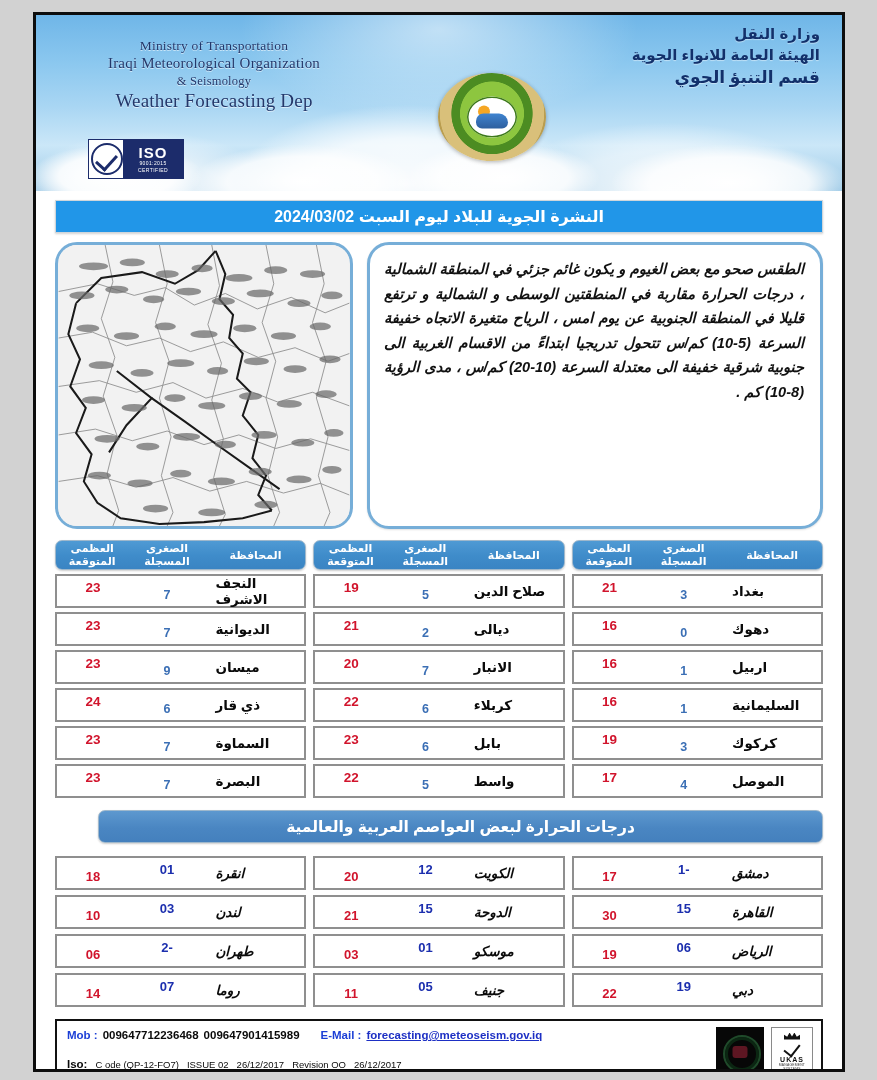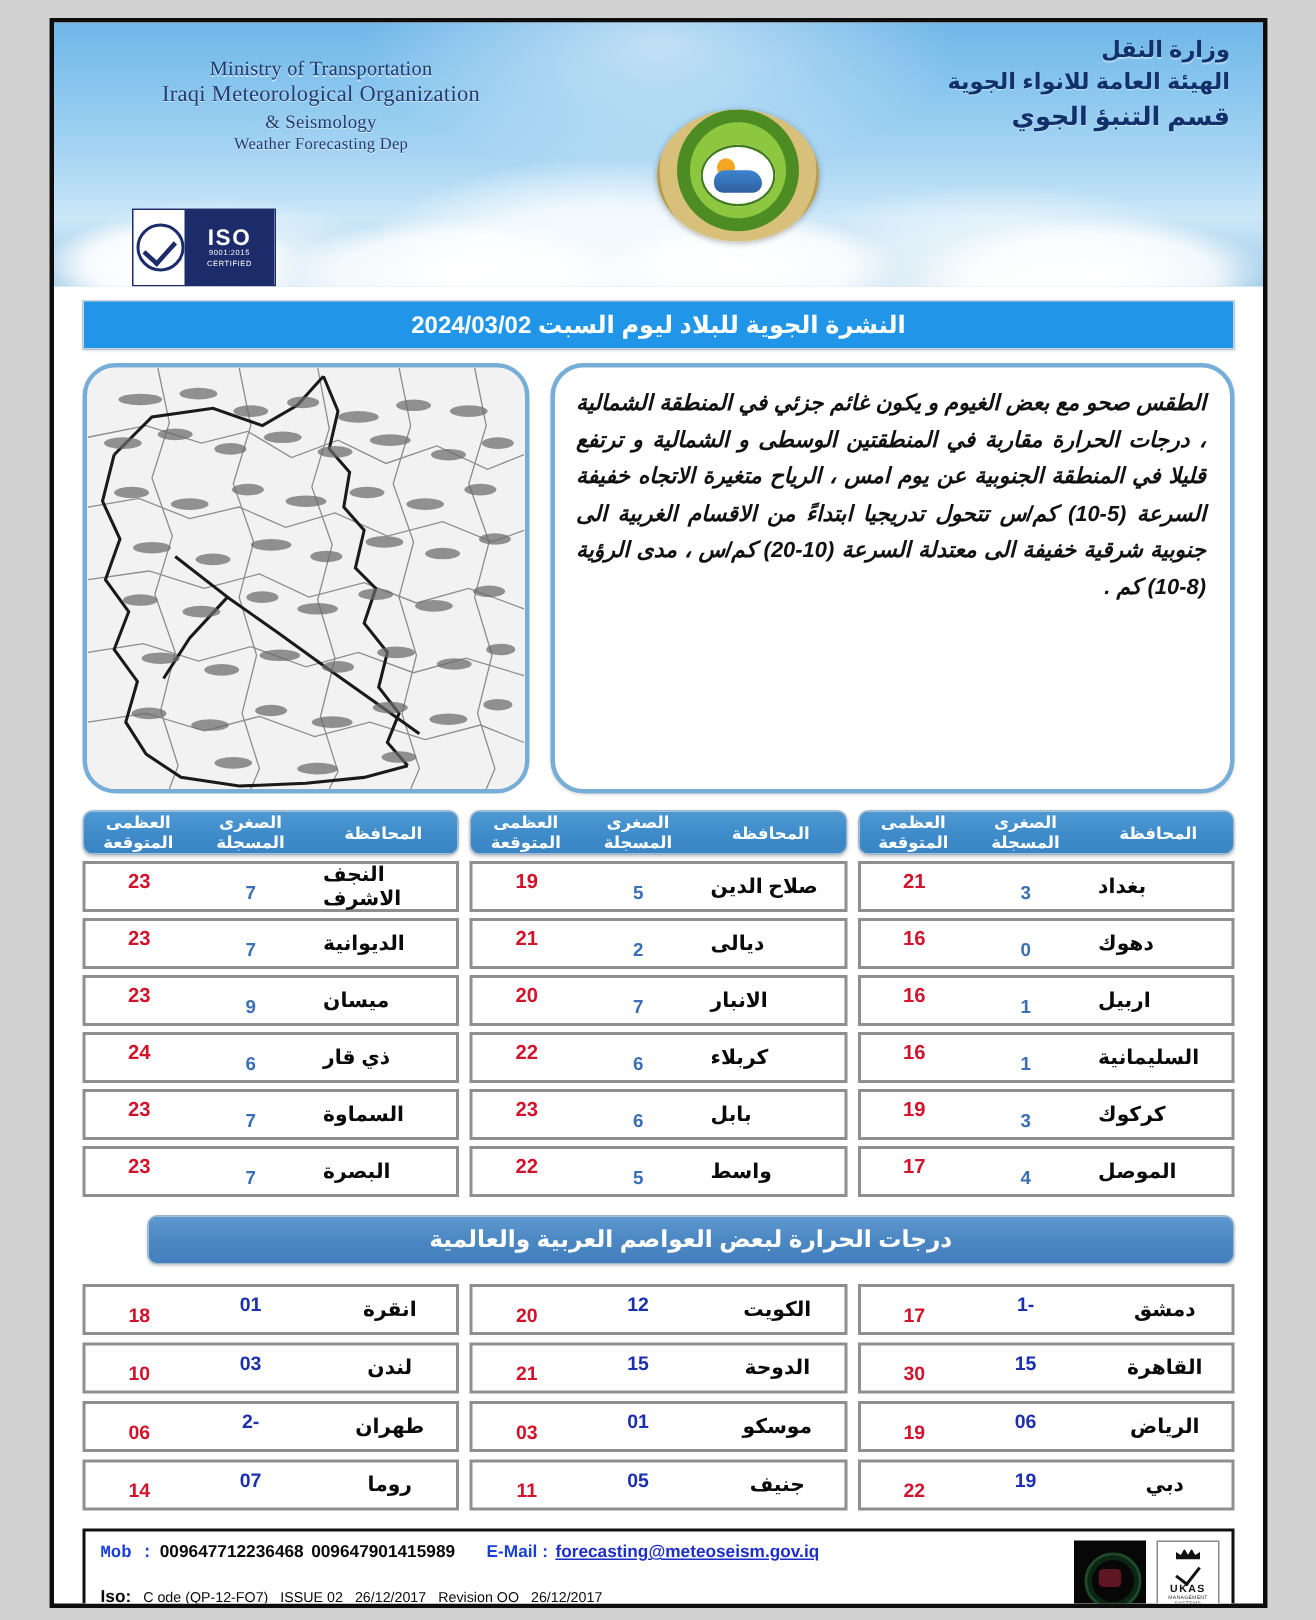--- a/index.html
+++ b/index.html
@@ -46,21 +46,21 @@
   .header-en {
     position: absolute; left: 48px; top: 22px;
     font-family: "Liberation Serif", "DejaVu Serif", serif;
     color: #23386b; text-align: center; width: 260px;
     line-height: 1.28; font-size: 13.5px; letter-spacing: .2px;
     text-shadow: 0 1px 0 rgba(255,255,255,.6);
   }
   .header-en .l1 { font-size: 13.5px; }
   .header-en .l2 { font-size: 15px; }
   .header-en .l3 { font-size: 12.5px; }
-  .header-en .l4 { font-size: 11px; }
+  .header-en .l4 { font-size: 19px; }
 
   .header-ar {
     position: absolute; right: 22px; top: 8px;
     direction: rtl; text-align: right; color: #12306b;
     font-weight: bold; line-height: 1.42; font-size: 15px;
     text-shadow: 0 1px 1px rgba(255,255,255,.45);
   }
   .header-ar .big { font-size: 17px; }
 
   .seal {
@@ -78,21 +78,21 @@
   .seal .sun {
     position: absolute; left: 11px; top: 9px; width: 12px; height: 12px;
     border-radius: 50%; background: #f5a623;
   }
   .seal .cloud {
     position: absolute; left: 9px; top: 17px; width: 32px; height: 15px;
     border-radius: 10px 12px 8px 8px;
     background: linear-gradient(180deg,#3f84d0,#2d5f9e);
   }
   .iso-badge {
-    position: absolute; left: 52px; top: 124px; width: 96px; height: 52px;
+    position: absolute; left: 52px; top: 124px; width: 96px; height: 40px;
     background: #ffffff; border: 1px solid #1c2c6b;
     display: flex; align-items: center; overflow: hidden;
   }
   .iso-badge .tick {
     width: 32px; height: 32px; margin-left: 2px; border-radius: 50%;
     border: 2px solid #1c2c6b; position: relative; flex: 0 0 auto;
   }
   .iso-badge .tick::after {
     content: ""; position: absolute; left: 7px; top: 5px;
     width: 10px; height: 17px; border: solid #1c2c6b;
@@ -184,43 +184,43 @@
     box-shadow: 0 1px 2px rgba(0,0,0,.2);
     margin-left: 43px;
   }
   .caps-row { display: flex; gap: 7px; padding: 8px 19px 0 19px; }
   .crow {
     height: 34px; margin-top: 5px;
     border: 2px solid #8f8f8f; background: #ffffff;
     display: flex; direction: rtl; align-items: center;
   }
   .crow .c-name {
-    flex: 0 0 40%; text-align: center; padding-left: 10px;
-    font-size: 13.5px; font-weight: bold; color: #0a0a0a; direction: rtl;
+    flex: 0 0 40%; text-align: left; padding-left: 10px;
+    font-size: 13.5px; font-weight: bold; color: #0a0a0a; direction: rtl; font-style: italic;
   }
   .crow .c-min {
     flex: 0 0 31%; text-align: center; font-size: 13px;
     font-weight: bold; color: #1c2fae; padding-bottom: 7px;
   }
   .crow .c-max {
     flex: 0 0 29%; text-align: center; font-size: 13px;
     font-weight: bold; color: #d1142c; padding-top: 7px;
   }
 
   
   .footer-wrap { padding: 12px 19px 0 19px; }
   .footer {
     border: 2px solid #111; height: 70px; position: relative;
     padding: 8px 10px 0 10px; background: #fff;
   }
   .f-line1 {
     font-size: 11.5px; font-weight: bold; color: #0a0a0a;
     display: flex; align-items: baseline; gap: 5px; white-space: nowrap;
   }
-  .f-line1 .lbl { color: #1c3fd6; font-family: Liberation Mono, monospace; }
+  .f-line1 .lbl { color: #1c3fd6; }
   .f-line1 .mail-lbl { color: #1c3fd6; margin-left: 16px; }
   .f-line1 .mail { color: #1d2fc4; text-decoration: underline; }
   .f-line2 {
     margin-top: 17px; display: flex; align-items: baseline; gap: 8px;
     font-size: 9.5px; color: #0a0a0a; white-space: nowrap;
   }
   .f-line2 .iso-lbl { font-size: 11.5px; font-weight: bold; }
   .f-logos {
     position: absolute; right: 8px; top: 6px; display: flex; gap: 7px;
   }

